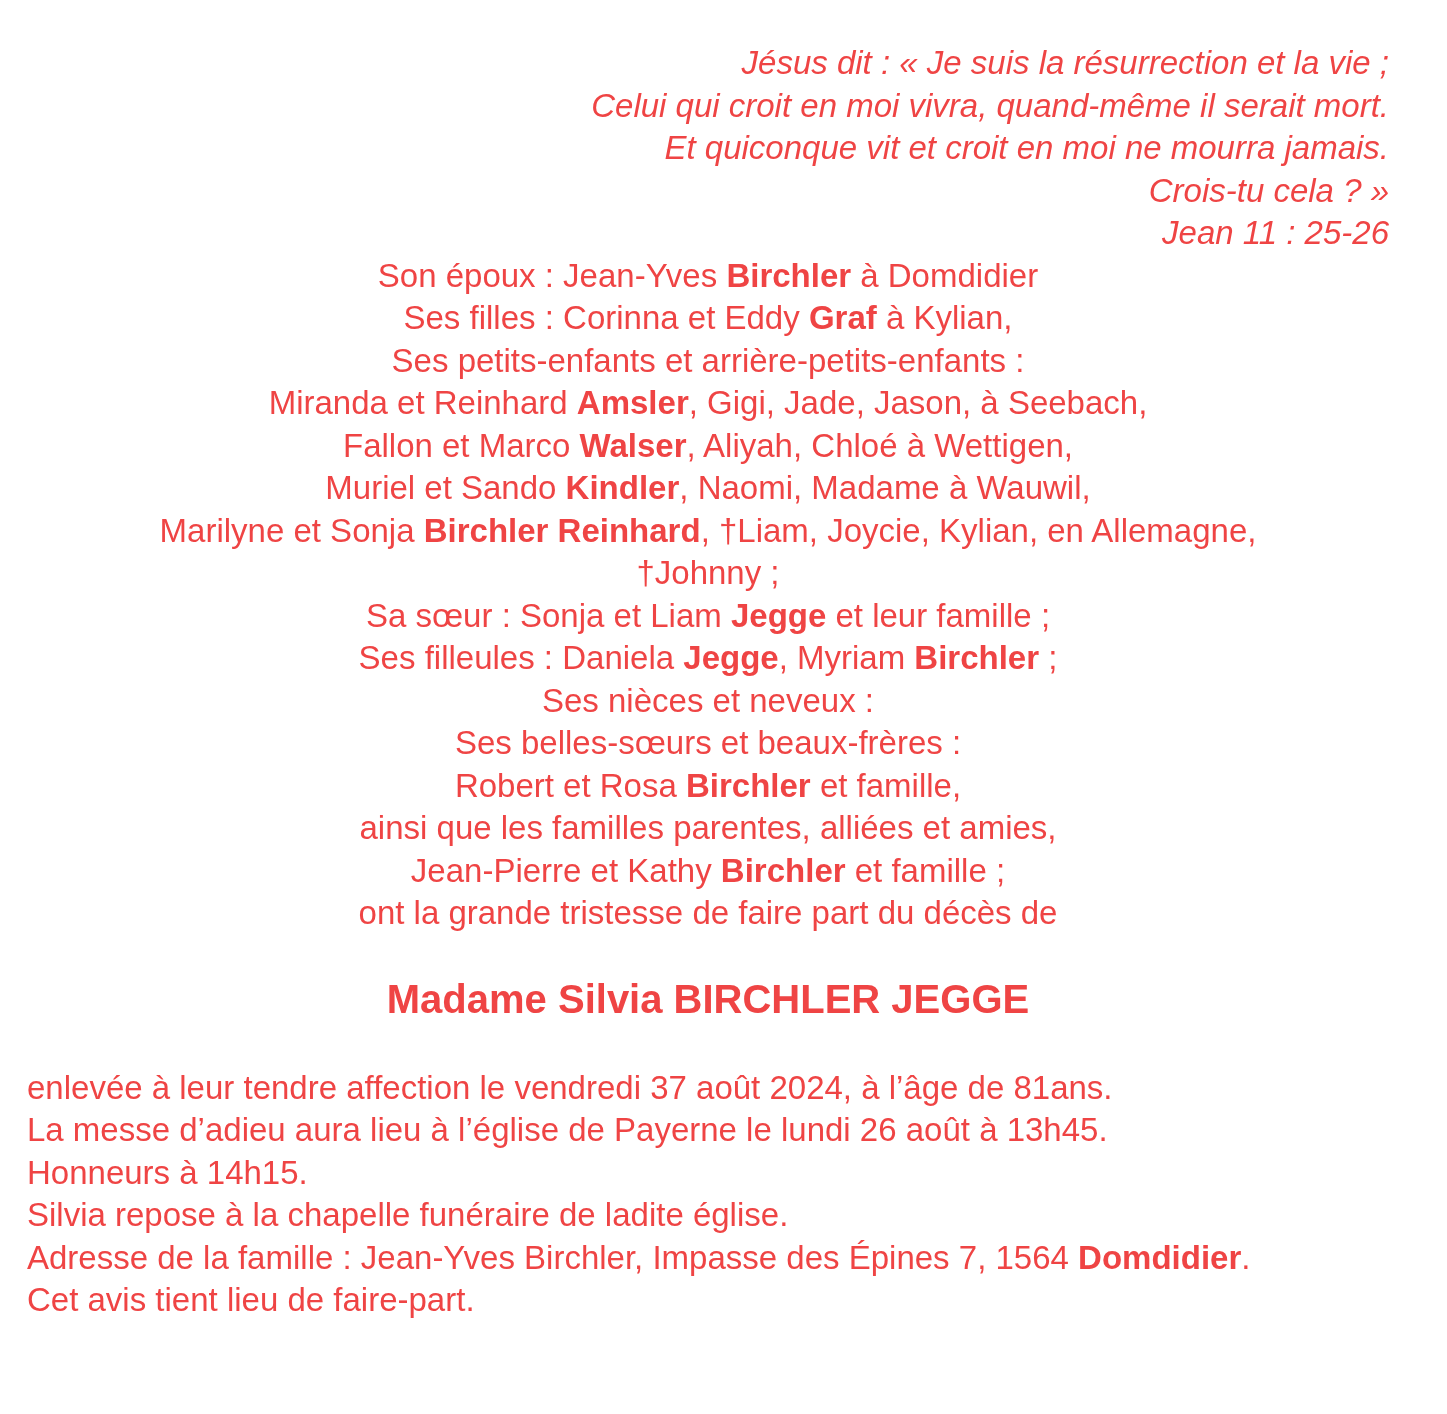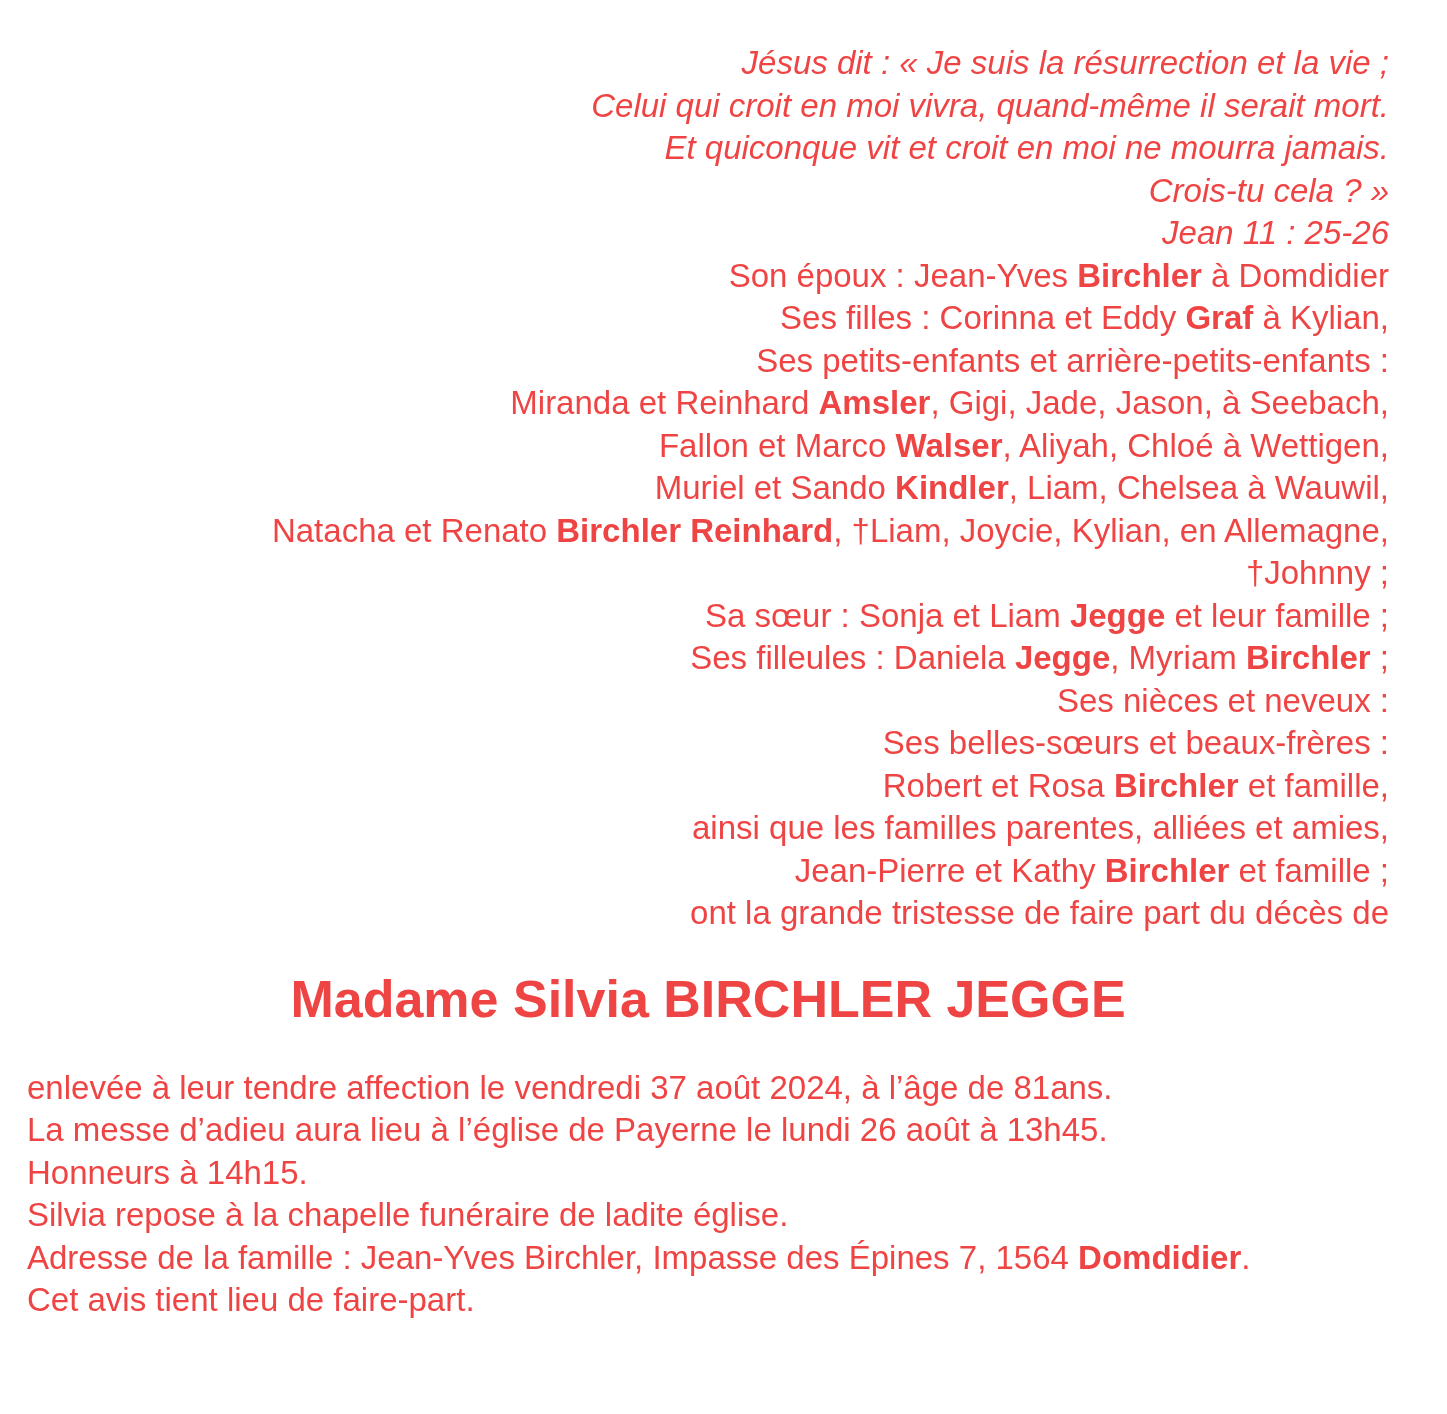--- a/index.html
+++ b/index.html
@@ -20,31 +20,31 @@
     overflow: hidden;
   }
   .line {
     white-space: pre;
   }
   .quote {
     text-align: right;
     font-style: italic;
   }
   .family {
-    text-align: right;
+    text-align: center;
   }
   .details {
     text-align: left;
   }
   .b {
     font-weight: bold;
   }
   .title {
     font-weight: bold;
-    font-size: 52px;
+    font-size: 40px;
     line-height: 48px;
     text-align: center;
     margin: 40px 0 44px 0;
   }
 </style>
 </head>
 <body>
 
 <div class="page">
   <div class="quote">
@@ -54,22 +54,22 @@
       <div class="line"><span>Crois-tu cela ? »</span></div>
       <div class="line"><span>Jean 11 : 25-26</span></div>
     </div>
 
   <div class="family">
       <div class="line"><span>Son époux : Jean-Yves </span><span class="b">Birchler</span><span> à Domdidier</span></div>
       <div class="line"><span>Ses filles : Corinna et Eddy </span><span class="b">Graf</span><span> à Kylian,</span></div>
       <div class="line"><span>Ses petits-enfants et arrière-petits-enfants :</span></div>
       <div class="line"><span>Miranda et Reinhard </span><span class="b">Amsler</span><span>, Gigi, Jade, Jason, à Seebach,</span></div>
       <div class="line"><span>Fallon et Marco </span><span class="b">Walser</span><span>, Aliyah, Chloé à Wettigen,</span></div>
-      <div class="line"><span>Muriel et Sando </span><span class="b">Kindler</span><span>, Liam, Chelsea à Wauwil,</span></div>
-      <div class="line"><span>Natacha et Renato </span><span class="b">Birchler Reinhard</span><span>, †Liam, Joycie, Kylian, en Allemagne,</span></div>
+      <div class="line"><span>Muriel et Sando </span><span class="b">Kindler</span><span>, Naomi, Madame à Wauwil,</span></div>
+      <div class="line"><span>Marilyne et Sonja </span><span class="b">Birchler Reinhard</span><span>, †Liam, Joycie, Kylian, en Allemagne,</span></div>
       <div class="line"><span>†Johnny ;</span></div>
       <div class="line"><span>Sa sœur : Sonja et Liam </span><span class="b">Jegge</span><span> et leur famille ;</span></div>
       <div class="line"><span>Ses filleules : Daniela </span><span class="b">Jegge</span><span>, Myriam </span><span class="b">Birchler</span><span> ;</span></div>
       <div class="line"><span>Ses nièces et neveux :</span></div>
       <div class="line"><span>Ses belles-sœurs et beaux-frères :</span></div>
       <div class="line"><span>Robert et Rosa </span><span class="b">Birchler</span><span> et famille,</span></div>
       <div class="line"><span>ainsi que les familles parentes, alliées et amies,</span></div>
       <div class="line"><span>Jean-Pierre et Kathy </span><span class="b">Birchler</span><span> et famille ;</span></div>
       <div class="line"><span>ont la grande tristesse de faire part du décès de</span></div>
     </div>

